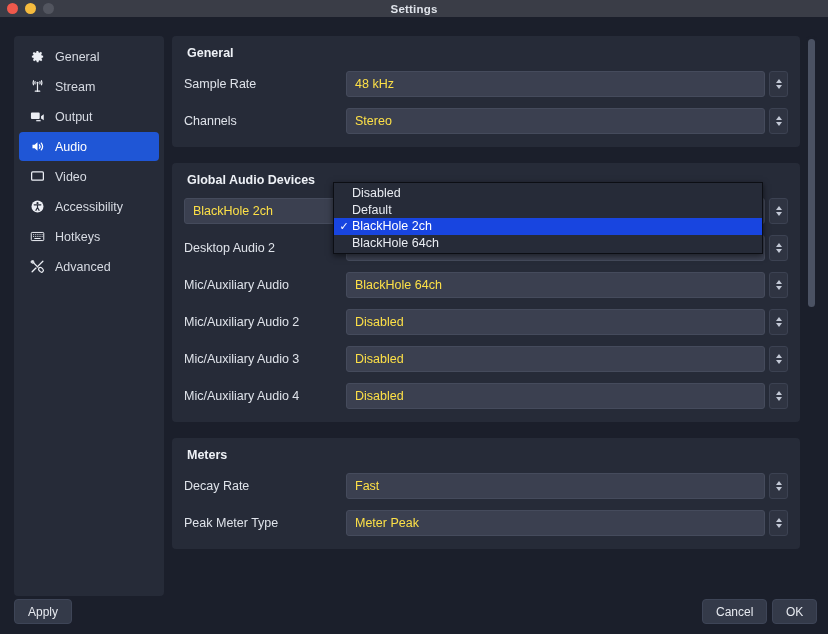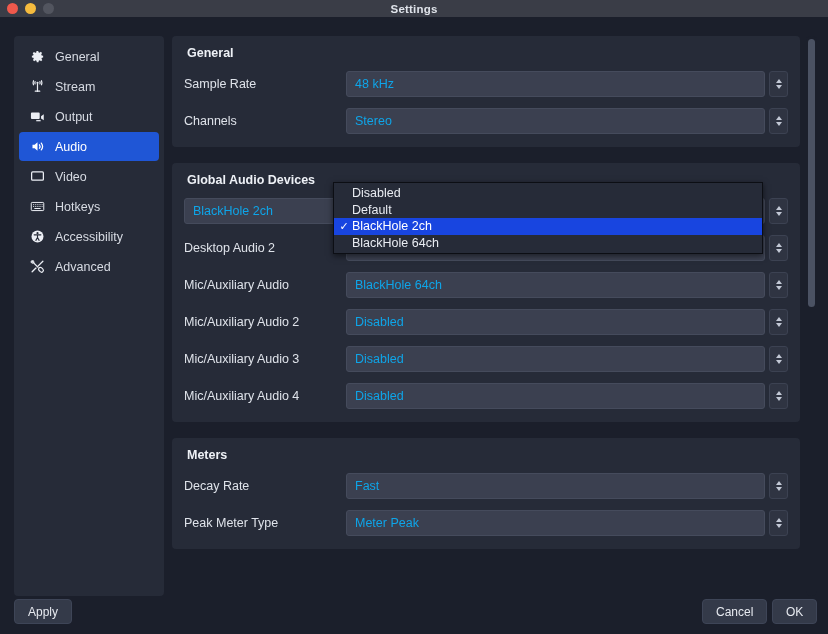--- a/index.html
+++ b/index.html
@@ -136,21 +136,21 @@
   }
   .combo-box {
     flex: 1 1 auto;
     background: #3b4050;
     border: 1px solid #454b5c;
     border-radius: 3px;
     display: flex;
     align-items: center;
     padding-left: 8px;
     font-size: 12.5px;
-    color: #0ea5e9;
+    color: #fde047;
     cursor: pointer;
   }
   .combo-spin {
     flex: 0 0 19px;
     width: 19px;
     margin-left: 4px;
     background: #2f3442;
     border: 1px solid #3c4252;
     border-radius: 3px;
     display: flex;
@@ -307,39 +307,39 @@
       <span class="nav-icon">
         <svg width="15" height="15" viewBox="0 0 24 24" fill="none" stroke="#eceff5" stroke-width="2">
           <rect x="2.6" y="4.6" width="18.8" height="13.2" rx="1.6"></rect>
         </svg>
       </span>
       <span class="nav-label">Video</span>
     </div>
 
     <div class="nav-item">
       <span class="nav-icon">
+        <svg width="15" height="15" viewBox="0 0 24 24">
+          <circle cx="12" cy="12" r="9.6" fill="#eceff5"></circle>
+          <circle cx="12" cy="6.6" r="1.7" fill="#262b38"></circle>
+          <path d="M6.6 9.3h10.8M12 9.6v4.4M12 13.6l-2.6 4.6M12 13.6l2.6 4.6" stroke="#262b38" stroke-width="1.8" stroke-linecap="round" fill="none"></path>
+        </svg>
+      </span>
+      <span class="nav-label">Accessibility</span>
+    </div>
+
+    <div class="nav-item">
+      <span class="nav-icon">
         <svg width="15" height="15" viewBox="0 0 24 24" fill="none" stroke="#eceff5" stroke-width="1.6">
           <rect x="2" y="5.5" width="20" height="13" rx="1.4"></rect>
           <path d="M5 9h1.6M8.4 9H10M11.8 9h1.6M15.2 9h1.6M18.6 9H20" stroke-width="1.5"></path>
           <path d="M5 12h1.6M8.4 12H10M11.8 12h1.6M15.2 12h1.6M18.6 12H20" stroke-width="1.5"></path>
           <path d="M7 15.2h10" stroke-width="1.6"></path>
         </svg>
       </span>
       <span class="nav-label">Hotkeys</span>
-    </div>
-
-    <div class="nav-item">
-      <span class="nav-icon">
-        <svg width="15" height="15" viewBox="0 0 24 24">
-          <circle cx="12" cy="12" r="9.6" fill="#eceff5"></circle>
-          <circle cx="12" cy="6.6" r="1.7" fill="#262b38"></circle>
-          <path d="M6.6 9.3h10.8M12 9.6v4.4M12 13.6l-2.6 4.6M12 13.6l2.6 4.6" stroke="#262b38" stroke-width="1.8" stroke-linecap="round" fill="none"></path>
-        </svg>
-      </span>
-      <span class="nav-label">Accessibility</span>
     </div>
 
     <div class="nav-item">
       <span class="nav-icon">
         <svg width="15" height="15" viewBox="0 0 24 24" stroke="#eceff5" stroke-width="2.1" fill="none" stroke-linecap="round">
           <path d="M3.2 3.6l9.4 9.4"></path>
           <path d="M20.6 3.6L12.8 11.4"></path>
           <path d="M3.4 20.4l6.1-6.1"></path>
           <path d="M14.6 14.1c1.2-1 3-.9 4.1.2l1.9 1.9a2.9 2.9 0 0 1-4.1 4.1l-1.9-1.9c-1.1-1.1-1.2-2.9-.2-4.1z" stroke-width="1.9"></path>
           <path d="M2.6 3.2l2.8-.6 1 2.6-1.6 1.6-2.6-1z" stroke-width="1.6"></path>

